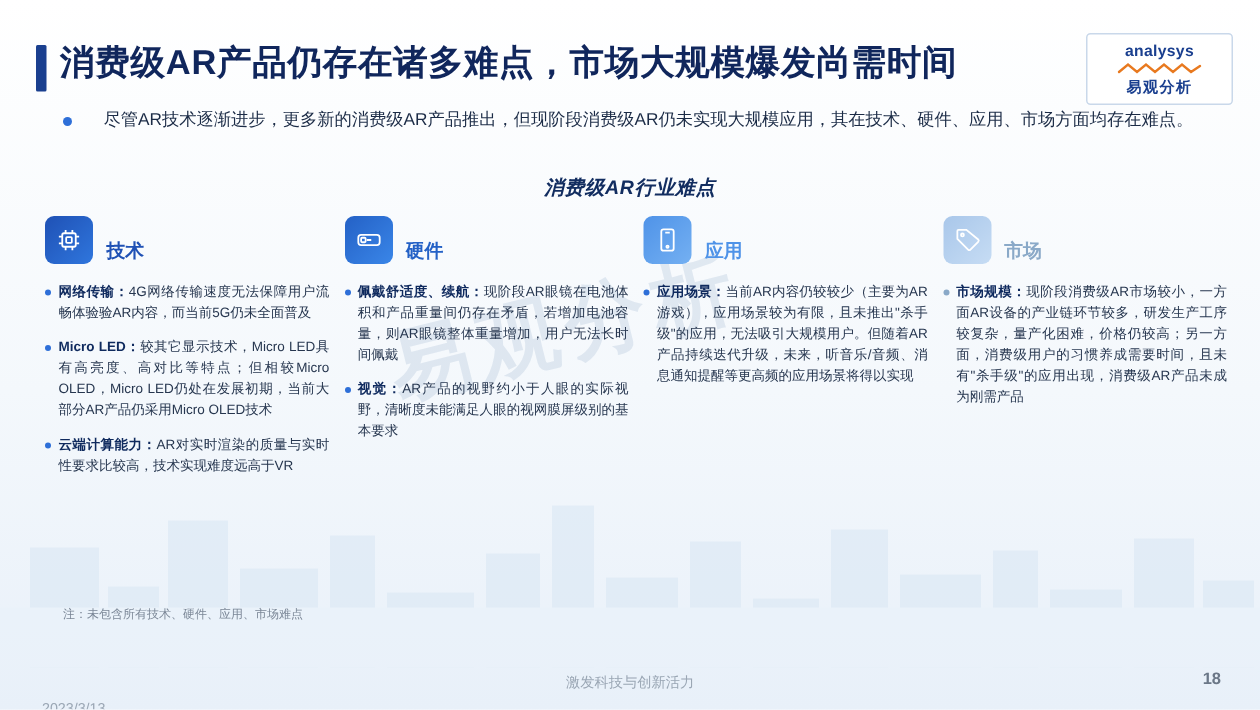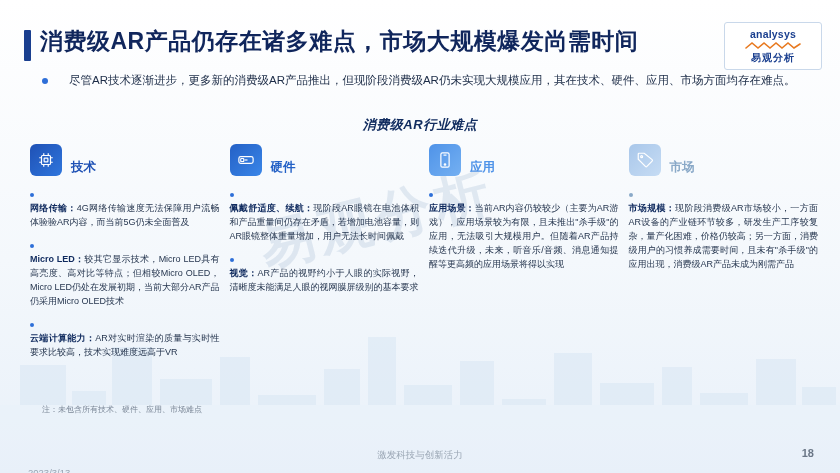--- a/index.html
+++ b/index.html
@@ -170,21 +170,20 @@
   .c0 .col-title { color: #1f51b5; }
   .c1 .col-title { color: #2461c6; }
   .c2 .col-title { color: #4f93e8; }
   .c3 .col-title { color: #8aa9c8; }
 
   .item {
     display: flex;
     align-items: flex-start;
     gap: 5px;
     margin-bottom: 9px;
-    flex-direction: column;
   }
   .item-dot {
     width: 4px; height: 4px;
     border-radius: 50%;
     background: #2e6fd8;
     margin-top: 5px;
     flex: none;
   }
   .c3 .item-dot { background: #8aa9c8; }
   .item-text {

